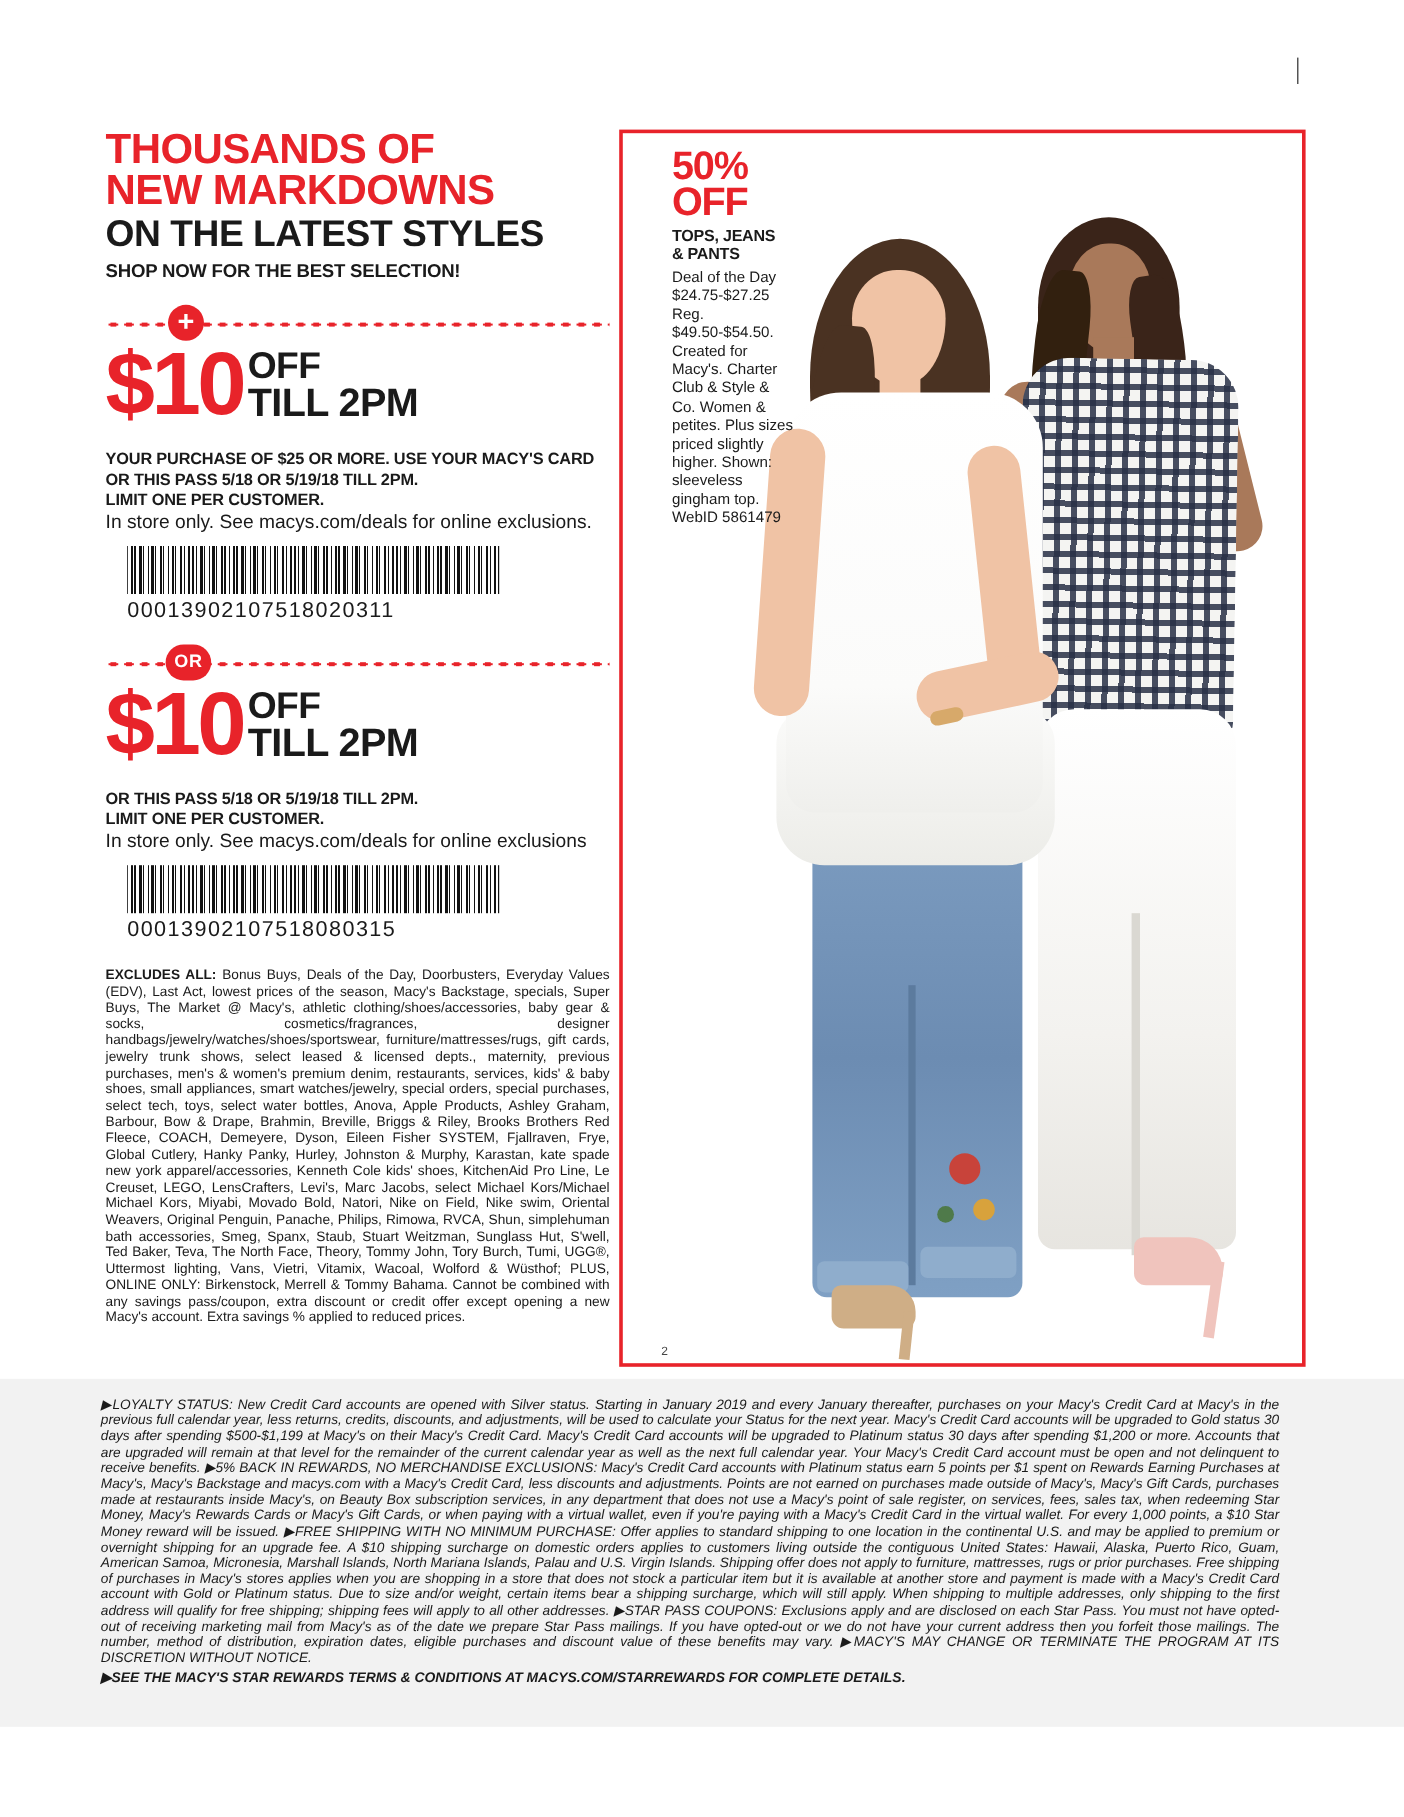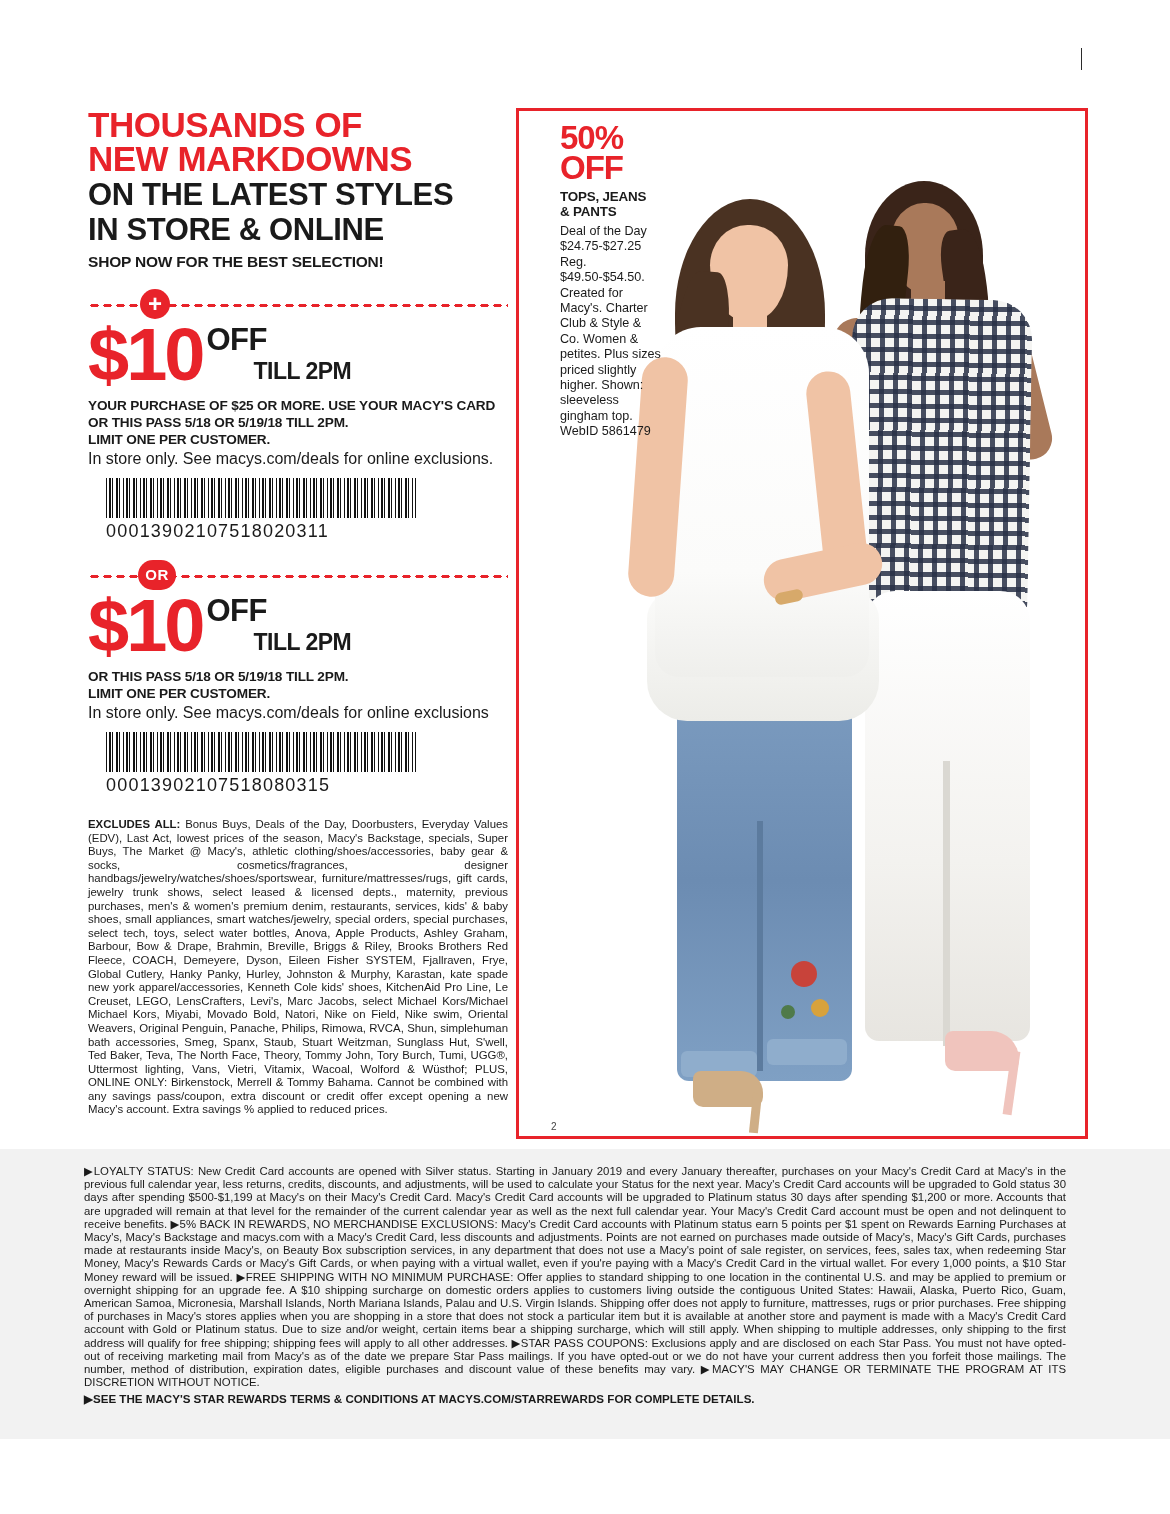--- a/index.html
+++ b/index.html
@@ -120,33 +120,32 @@
   .offer .stack .l1 {
     color: #1a1a1a;
     font-weight: bold;
     font-size: 31px;
     line-height: 30px;
     letter-spacing: -0.5px;
   }
   .offer .stack .l2 {
     color: #1a1a1a;
     font-weight: bold;
-    font-size: 23px;
+    font-size: 33px;
     line-height: 32px;
     letter-spacing: -0.5px;
-    margin-left: 47px;
   }
 
   .terms-bold {
     color: #1a1a1a;
     font-weight: bold;
     font-size: 13.6px;
     line-height: 17px;
     letter-spacing: -0.15px;
-    margin-top: 10px;
+    margin-top: 22px;
   }
   .terms-small {
     color: #1a1a1a;
     font-size: 16px;
     line-height: 14px;
     margin-top: 4px;
   }
 
   
   .barcode-wrap {
@@ -395,39 +394,39 @@
   }
   .legal-inner {
     position: absolute;
     left: 84px;
     top: 16px;
     width: 982px;
     font-size: 11.4px;
     line-height: 13.2px;
     color: #1a1a1a;
     text-align: justify;
+    font-style: italic;
   }
   .legal-last {
     font-weight: bold;
     font-size: 11.6px;
     margin-top: 3px;
   }
 </style>
 </head>
 <body>
 
 <div class="top-tick"></div>
 
 <div class="left-col">
 
   <div>
     <div class="headline-red">THOUSANDS OF</div>
     <div class="headline-red">NEW MARKDOWNS</div>
     <div class="headline-black">ON THE LATEST STYLES</div>
-    <div class="headline-black">IN STORE &amp; ONLINE</div>
     <div class="headline-sub">SHOP NOW FOR THE BEST SELECTION!</div>
   </div>
 
   <div class="dot-sep">
     <div class="dots"></div>
     <div class="badge plus">+</div>
   </div>
 
   <div>
     <div class="offer">

